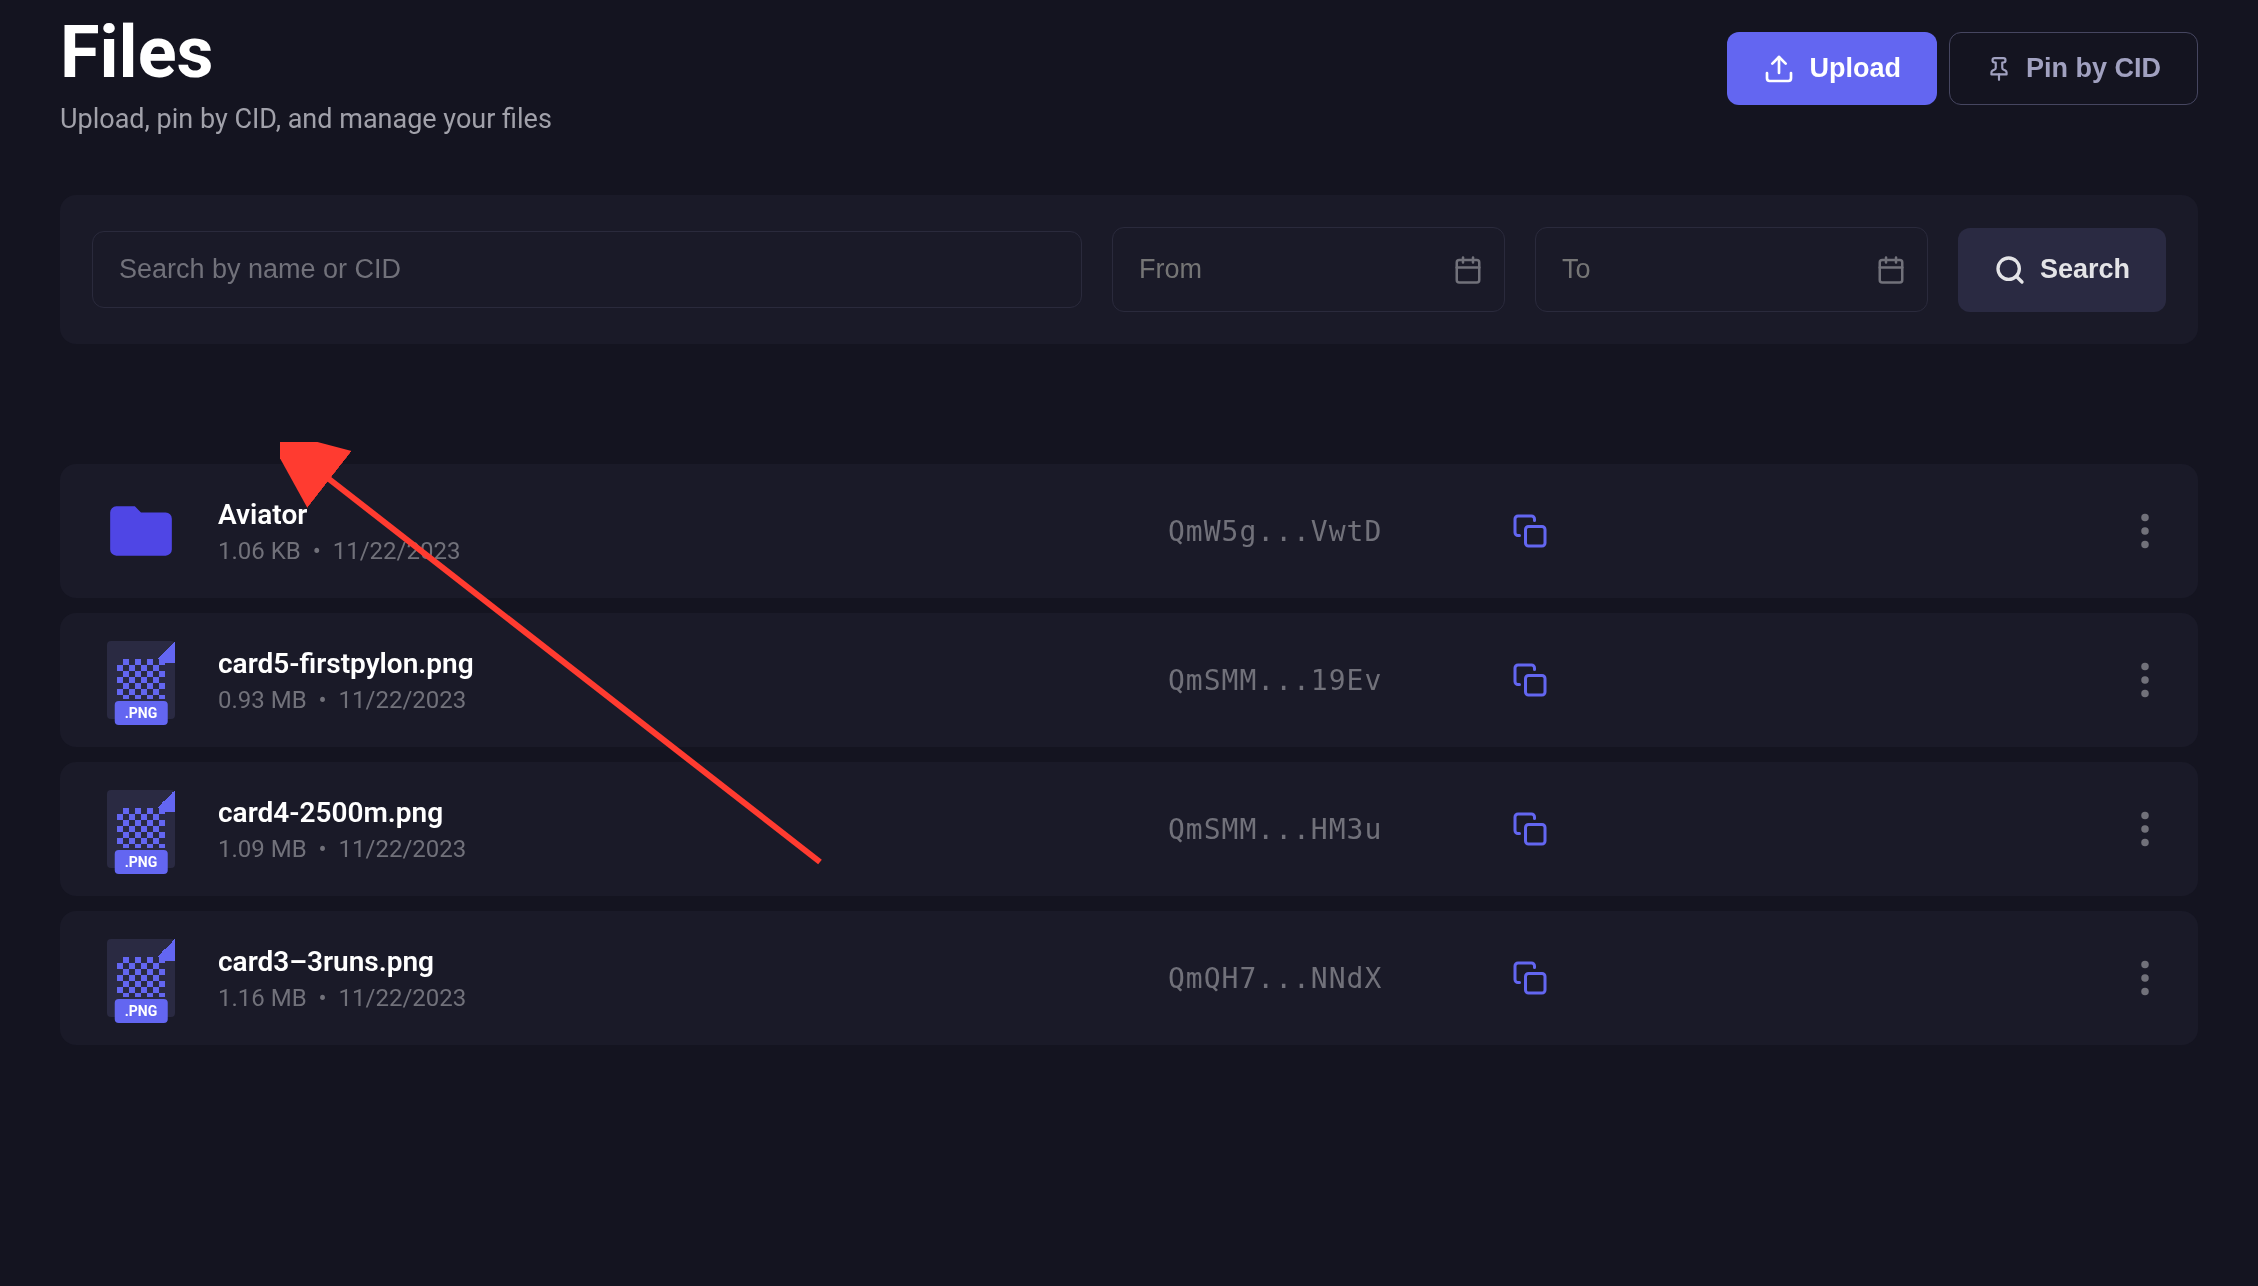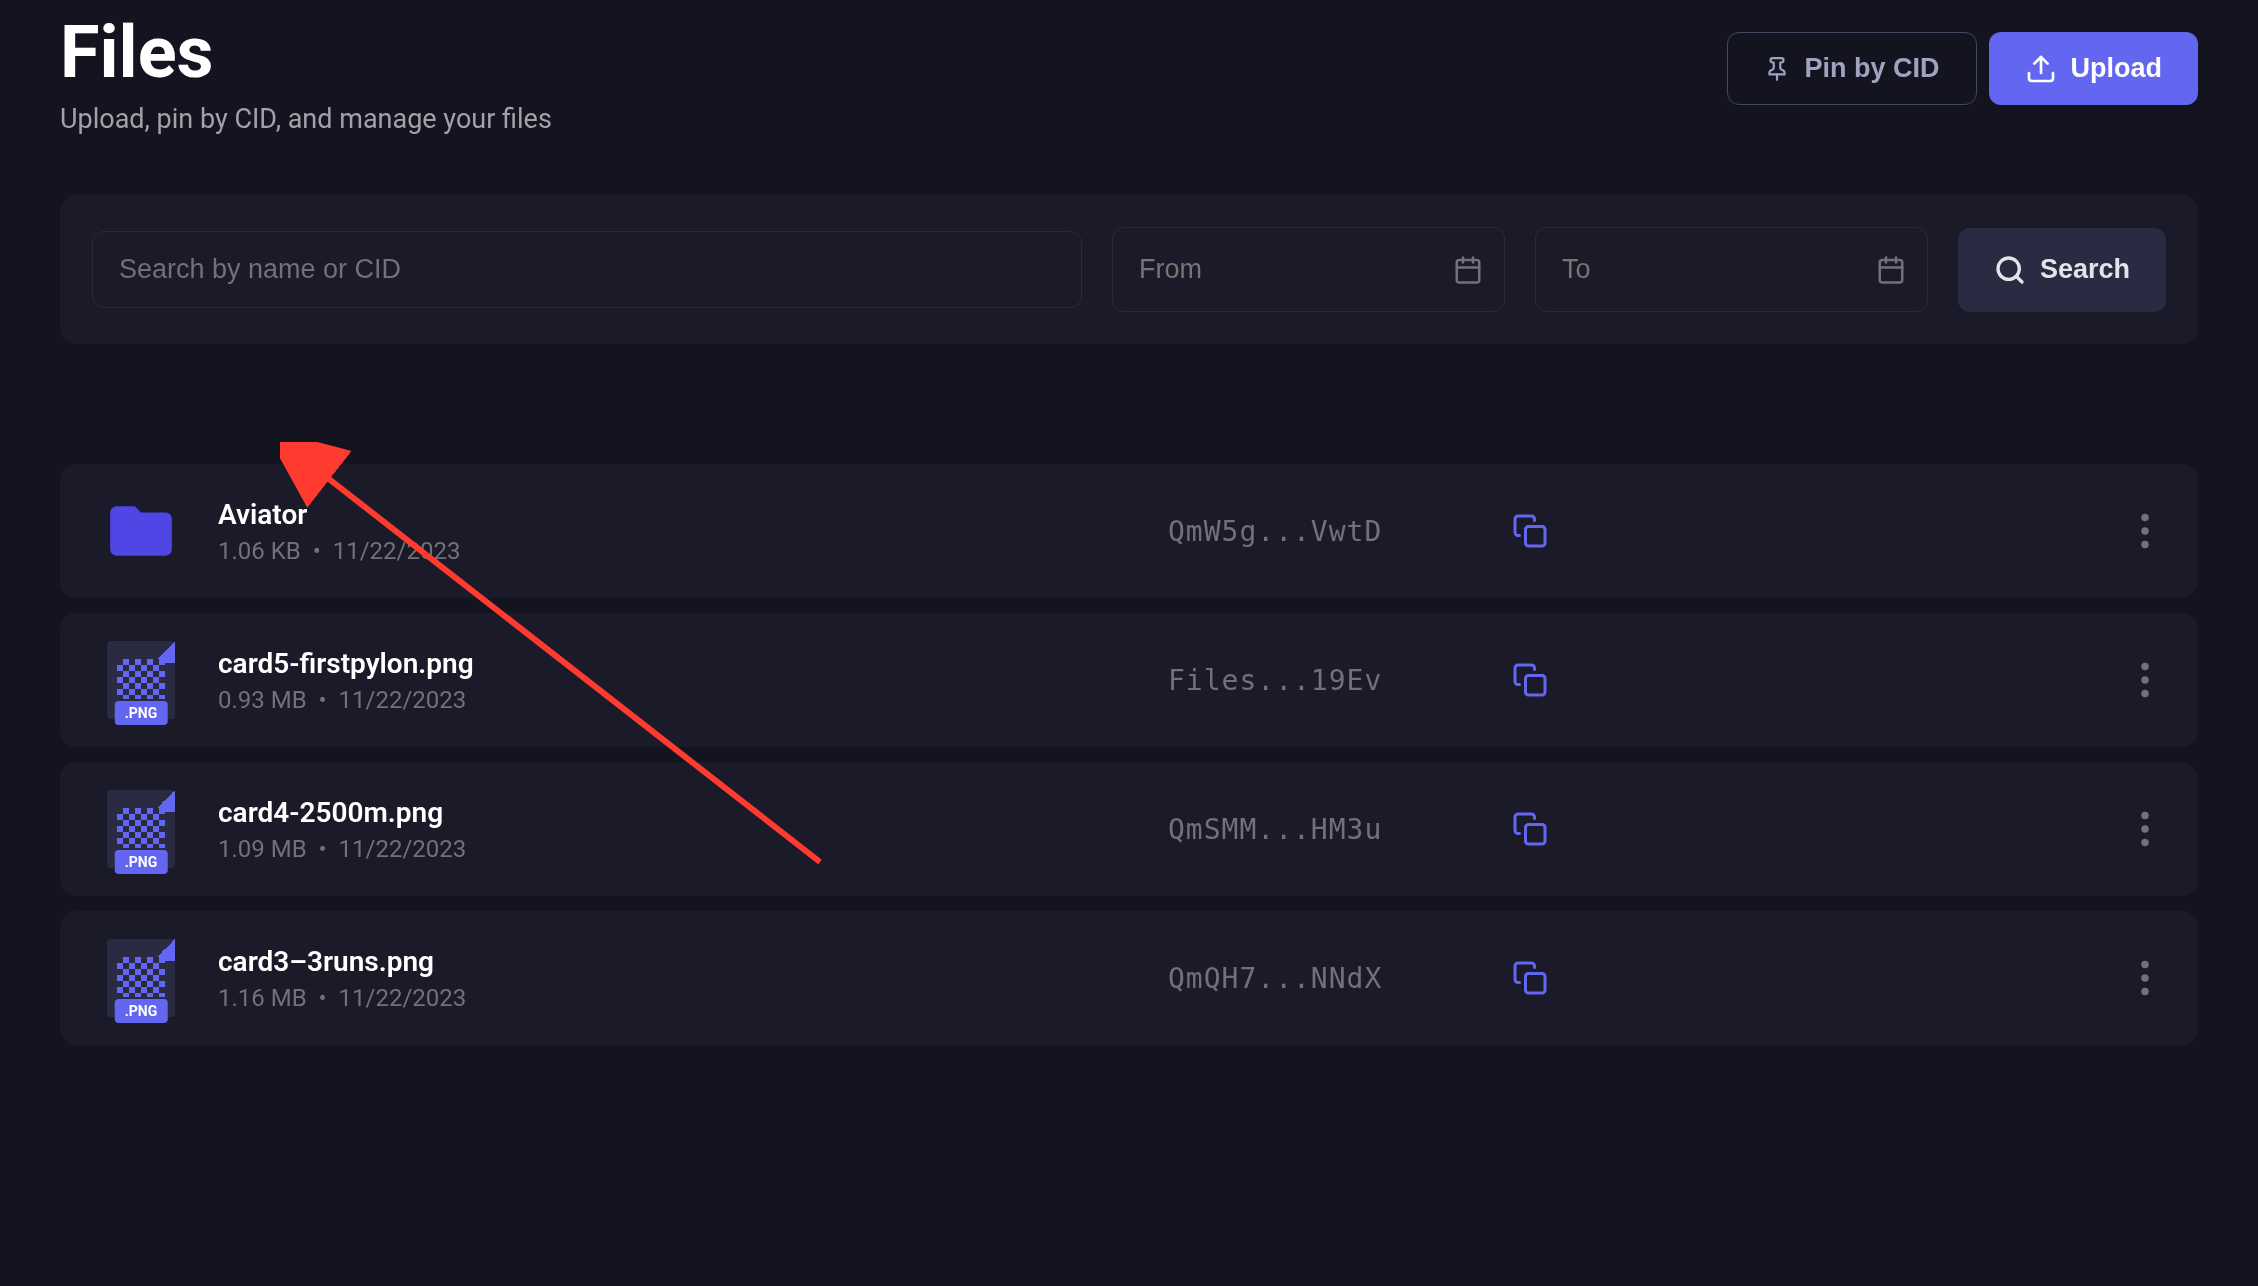--- a/index.html
+++ b/index.html
@@ -216,38 +216,38 @@
   </style>
 </head>
 <body>
 
 <div class="header">
   <div class="title-section">
     <h1>Files</h1>
     <p>Upload, pin by CID, and manage your files</p>
   </div>
   <div class="header-actions">
-    <button class="btn btn-outline">
-      <span>
-        <svg width="26" height="30" viewBox="0 0 24 24" fill="none" stroke="#a1a1c0" stroke-width="2" stroke-linecap="round" stroke-linejoin="round">
-            <line x1="12" y1="17" x2="12" y2="22"></line>
-            <path d="M5 17h14v-1.76a2 2 0 0 0-1.11-1.79l-1.78-.9A2 2 0 0 1 15 10.76V6h1a2 2 0 0 0 0-4H8a2 2 0 0 0 0 4h1v4.76a2 2 0 0 1-1.11 1.79l-1.78.9A2 2 0 0 0 5 15.24Z"></path>
-          </svg>
-      </span>
-      <span>Pin by CID</span>
-    </button>
     <button class="btn btn-primary">
       <span>
         <svg width="32" height="32" viewBox="0 0 24 24" fill="none" stroke="#ffffff" stroke-width="2" stroke-linecap="round" stroke-linejoin="round">
             <path d="M21 15v4a2 2 0 0 1-2 2H5a2 2 0 0 1-2-2v-4"></path>
             <polyline points="17 8 12 3 7 8"></polyline>
             <line x1="12" y1="3" x2="12" y2="15"></line>
           </svg>
       </span>
       <span>Upload</span>
+    </button>
+    <button class="btn btn-outline">
+      <span>
+        <svg width="26" height="30" viewBox="0 0 24 24" fill="none" stroke="#a1a1c0" stroke-width="2" stroke-linecap="round" stroke-linejoin="round">
+            <line x1="12" y1="17" x2="12" y2="22"></line>
+            <path d="M5 17h14v-1.76a2 2 0 0 0-1.11-1.79l-1.78-.9A2 2 0 0 1 15 10.76V6h1a2 2 0 0 0 0-4H8a2 2 0 0 0 0 4h1v4.76a2 2 0 0 1-1.11 1.79l-1.78.9A2 2 0 0 0 5 15.24Z"></path>
+          </svg>
+      </span>
+      <span>Pin by CID</span>
     </button>
   </div>
 </div>
 
 <div class="search-bar">
   <input class="search-input" type="text" placeholder="Search by name or CID" style="">
   <div class="date-wrap">
     <input class="date-input" type="text" placeholder="From" style="">
     <span class="cal-icon">
       <svg width="30" height="30" viewBox="0 0 24 24" fill="none" stroke="#71717a" stroke-width="2" stroke-linecap="round" stroke-linejoin="round">
@@ -325,21 +325,21 @@
           <div class="checker"></div>
           <span class="ext-badge">.PNG</span>
         </div>
     </div>
     <div class="file-info">
       <div class="file-name">card5-firstpylon.png</div>
       <div class="file-meta">
         <span>0.93 MB</span>&nbsp;&nbsp;•&nbsp;&nbsp;<span>11/22/2023</span>
       </div>
     </div>
-    <div class="file-cid">Files...19Ev</div>
+    <div class="file-cid">QmSMM...19Ev</div>
     <button class="copy-btn">
       <svg width="36" height="36" viewBox="0 0 24 24" fill="none" stroke="#6366f1" stroke-width="2" stroke-linecap="round" stroke-linejoin="round">
           <rect x="9" y="9" width="13" height="13" rx="2" ry="2"></rect>
           <path d="M5 15H4a2 2 0 0 1-2-2V4a2 2 0 0 1 2-2h9a2 2 0 0 1 2 2v1"></path>
         </svg>
     </button>
     <button class="kebab-btn">
       <svg width="10" height="36" viewBox="0 0 6 24" fill="#71717a">
           <circle cx="3" cy="3" r="2.5"></circle>
           <circle cx="3" cy="12" r="2.5"></circle>

